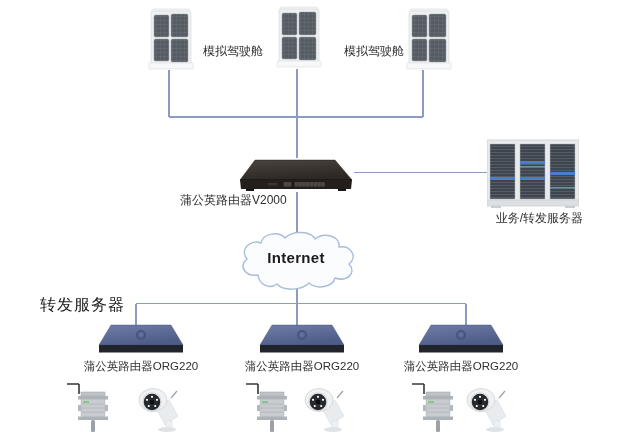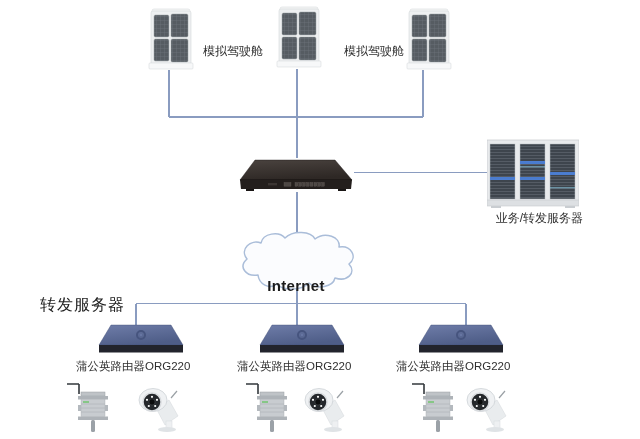--- a/index.html
+++ b/index.html
@@ -8,27 +8,27 @@
     font-family:"Liberation Sans","DejaVu Sans",sans-serif;color:var(--label-text,#2f2f2f);
   }
   .lines{position:absolute;left:0;top:0;}
   .lines path{stroke:var(--line,#8a9cc0);stroke-width:1.4;fill:none;}
   .dev{position:absolute;}
   .dev svg{display:block;width:100%;height:100%;}
   .lbl{position:absolute;font-size:12px;line-height:1.15;white-space:nowrap;}
   .lbl.center{text-align:right;}
   .cloud-label{
     position:absolute;left:234px;top:249px;width:124px;text-align:center;
-    font-size:15px;font-weight:bold;color:#1b1b1b;letter-spacing:.3px;margin-top:28px;
+    font-size:15px;font-weight:bold;color:#1b1b1b;letter-spacing:.3px;
   }
   .site-title{
     position:absolute;left:40px;top:295px;font-size:16px;font-weight:500;color:#222;
     letter-spacing:1px;
   }
-  .org-lbl{width:130px;font-size:11.5px;}
+  .org-lbl{width:130px;text-align:center;font-size:11.5px;}
 </style>
 </head>
 <body>
 
 <div class="stage">
 
   <svg width="0" height="0" style="position:absolute" aria-hidden="true">
     <defs>
       <linearGradient id="gradOrg" x1="0" y1="0" x2="0.45" y2="1">
         <stop offset="0" stop-color="#6f7da9"></stop>
@@ -112,20 +112,21 @@
           <rect x="68.4" y="24.4" width="2.8" height="3.8"></rect>
         <rect x="72.2" y="24.4" width="2.8" height="3.8"></rect>
           <rect x="76" y="24.4" width="2.8" height="3.8"></rect>
         <rect x="79.8" y="24.4" width="2.8" height="3.8"></rect>
           <rect x="83.6" y="24.4" width="2.8" height="3.8"></rect>
       </g>
       <rect x="8" y="31" width="8" height="2" fill="#1a1615"></rect>
         <rect x="100" y="31" width="8" height="2" fill="#1a1615"></rect>
     </svg>
   </div>
+  <div class="lbl" style="left:180px;top:194px">蒲公英路由器V2000</div>
 
   <div class="dev" style="left:487px;top:139px;width:92px;height:70px">
     <svg viewBox="0 0 92 70">
       <rect x="0" y="1" width="92" height="64" fill="#e8eaec" stroke="#c5c9cd" stroke-width="0.7"></rect>
       <rect x="3" y="5" width="25" height="55" fill="url(#rackmesh)" stroke="#b9bec3" stroke-width="0.5"></rect>
       <rect x="33" y="5" width="25" height="55" fill="url(#rackmesh)" stroke="#b9bec3" stroke-width="0.5"></rect>
       <rect x="63" y="5" width="25" height="55" fill="url(#rackmesh)" stroke="#b9bec3" stroke-width="0.5"></rect>
       <g fill="#4c82dd" opacity="0.9">
         <rect x="3" y="38" width="25" height="3"></rect>
         <rect x="33" y="22" width="25" height="3"></rect>

